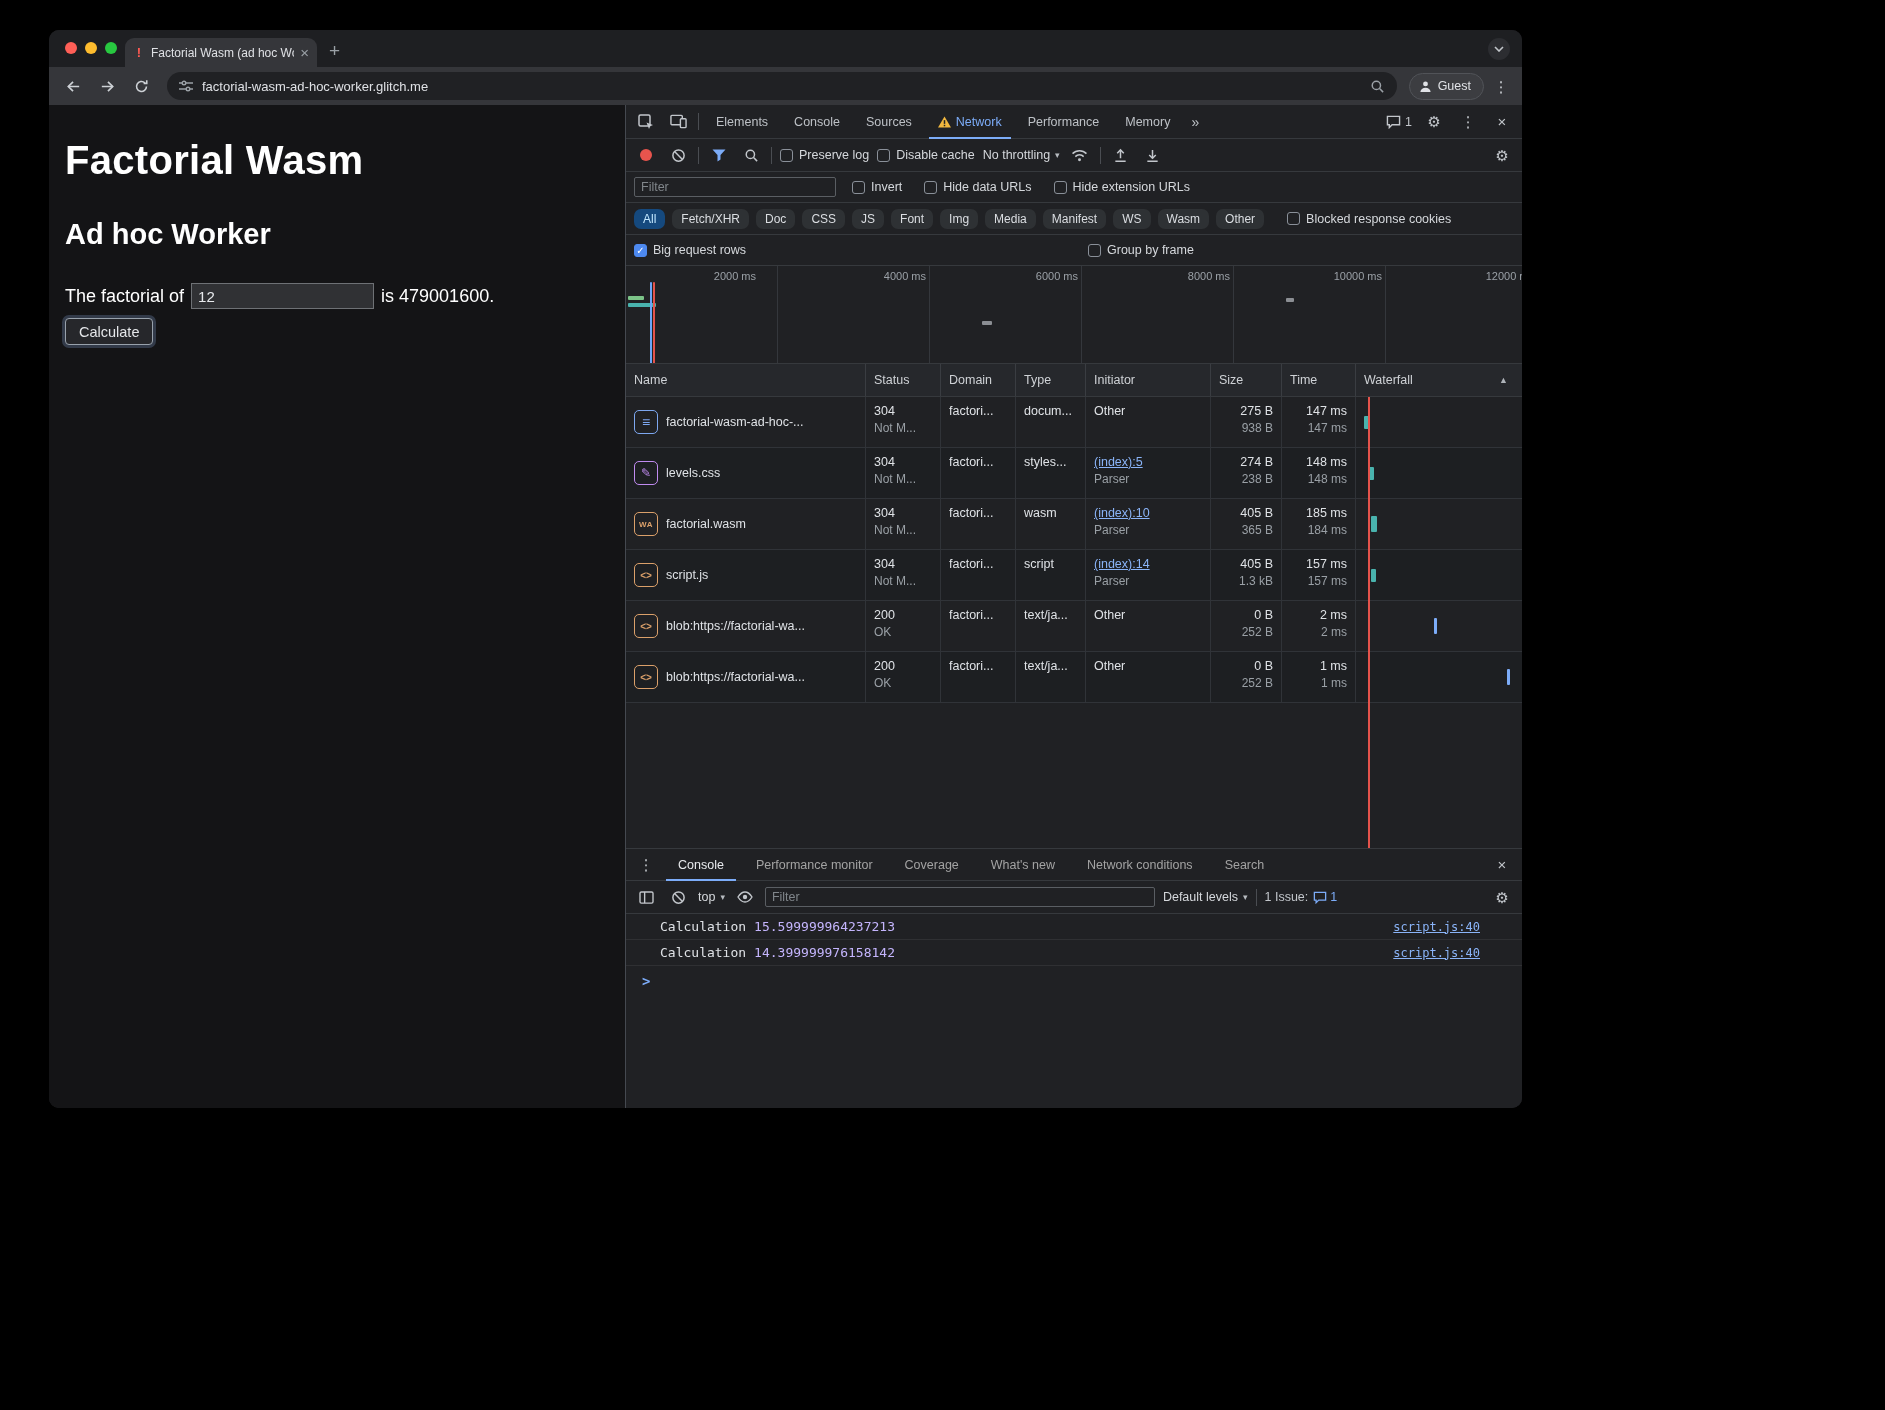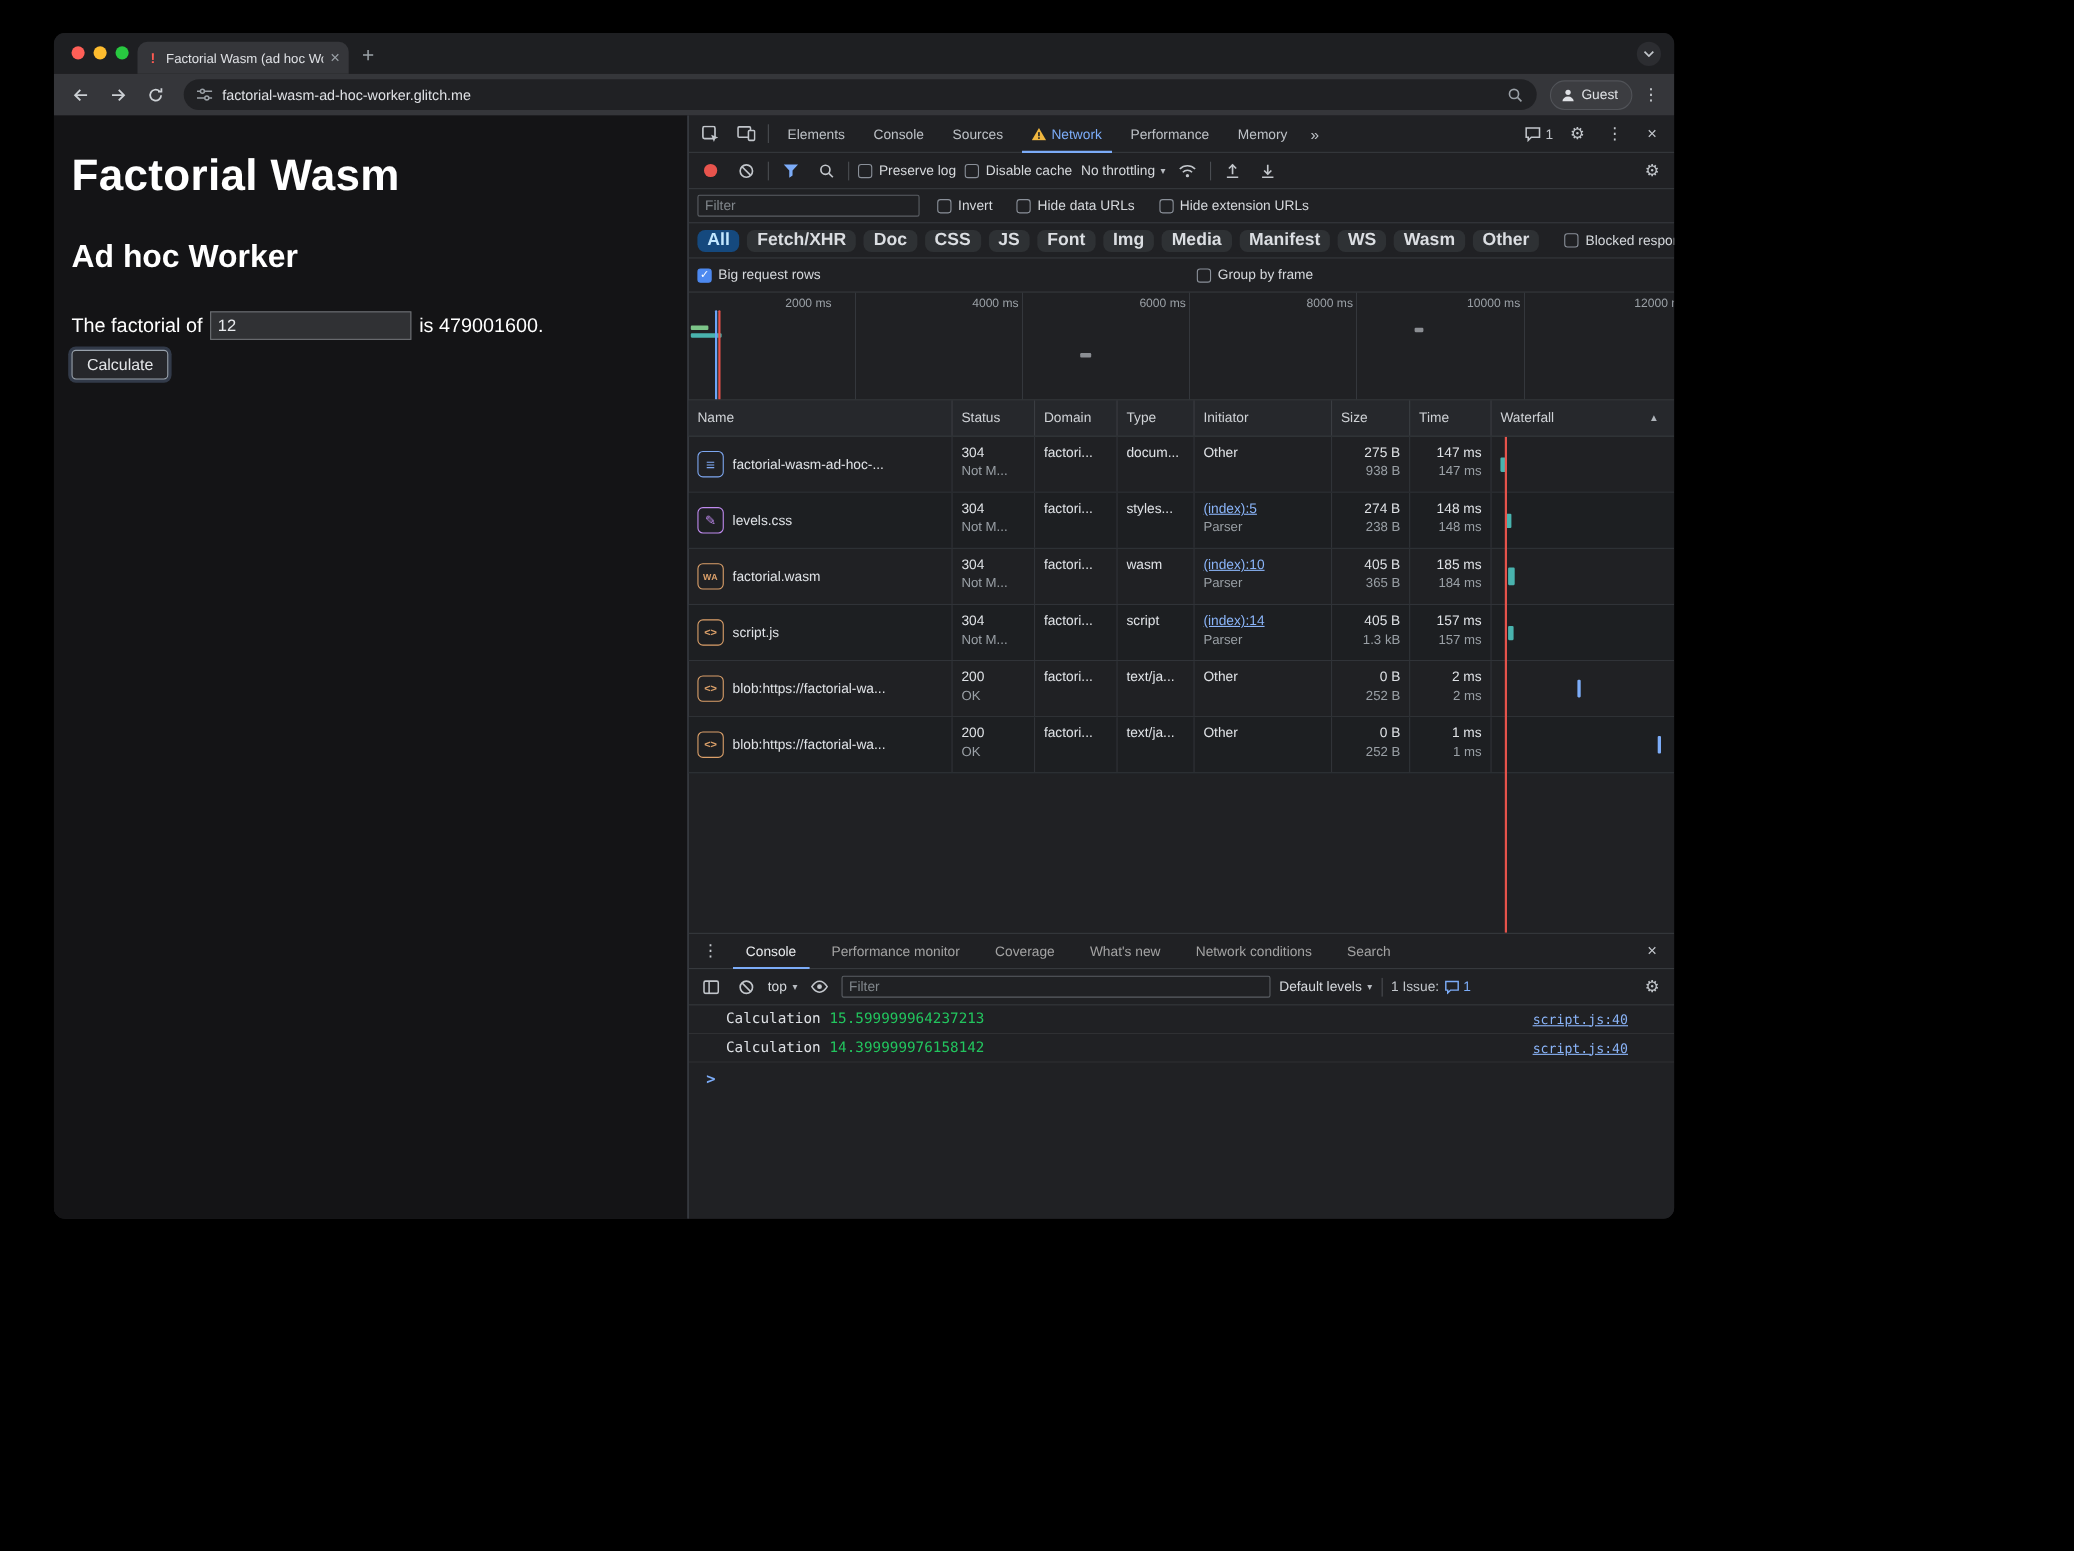--- a/index.html
+++ b/index.html
@@ -80,21 +80,21 @@
   .cb.checked .box { background:#4d89f0; border-color:#4d89f0; }
   .cb.checked .box::after { content:"✓"; }
 
   .filter-row { height:31px; }
   .flt-input { width:202px; height:20px; background:#202124; border:1px solid #5a5e63; border-radius:2px;
                color:#e8eaed; font-size:12.5px; padding:0 6px; font-family:"Liberation Sans",sans-serif; }
   .flt-input::placeholder { color:#80868b; }
 
   .chips-row { height:32px; gap:7px; }
   .chip { height:20px; padding:0 9px; display:flex; align-items:center; background:#2e3134; border-radius:7px;
-          color:#dbdee2; font-size:16px; white-space:nowrap;font-weight:bold; }
+          color:#dbdee2; font-size:12px; white-space:nowrap; }
   .chip.selected { background:#15497e; color:#c2e7ff; }
   .chips-row .cb { margin-left:16px; }
 
   .blocked-row { height:30px; gap:22px; }
   .opts-row { height:31px; position:relative; }
   .opts-row .right-col { position:absolute; left:462px; }
 
   
   .overview { position:relative; height:98px; border-bottom:1px solid #36393d; overflow:hidden; flex:none;
               background-image:repeating-linear-gradient(90deg, transparent 0 151px, #34373c 151px 152px); }
@@ -143,21 +143,21 @@
   .console-toolbar { height:33px; }
   .console-flt { width:390px; height:20px; background:#202124; border:1px solid #5a5e63; border-radius:2px;
                  color:#e8eaed; font-size:12.5px; padding:0 6px; font-family:"Liberation Sans",sans-serif; }
   .console-flt::placeholder { color:#80868b; }
   .issues-group { display:flex; align-items:center; gap:5px; color:#c2c6cb; }
   .issues-group .ibadge { color:#7cacf8; display:flex; align-items:center; gap:3px; }
   .console-body { flex:1; overflow:hidden; font-family:"DejaVu Sans Mono", monospace; font-size:13px; }
   .cmsg { height:26px; display:flex; align-items:center; padding:0 42px 0 34px;
           border-bottom:1px solid rgba(255,255,255,.07); }
   .c-label { color:#dfe2e6; margin-right:8px; }
-  .c-num { color:#22c55e; }
+  .c-num { color:#c4b5fd; }
   .c-src { margin-left:auto; color:#8ab4f8; text-decoration:underline; font-size:12px; }
   .prompt { display:flex; align-items:center; padding:7px 0 0 16px; color:#7cacf8; font-weight:bold; font-size:14px; }
 
   svg { display:block; }
 </style>
 </head>
 <body>
 
 <div class="window">
 

